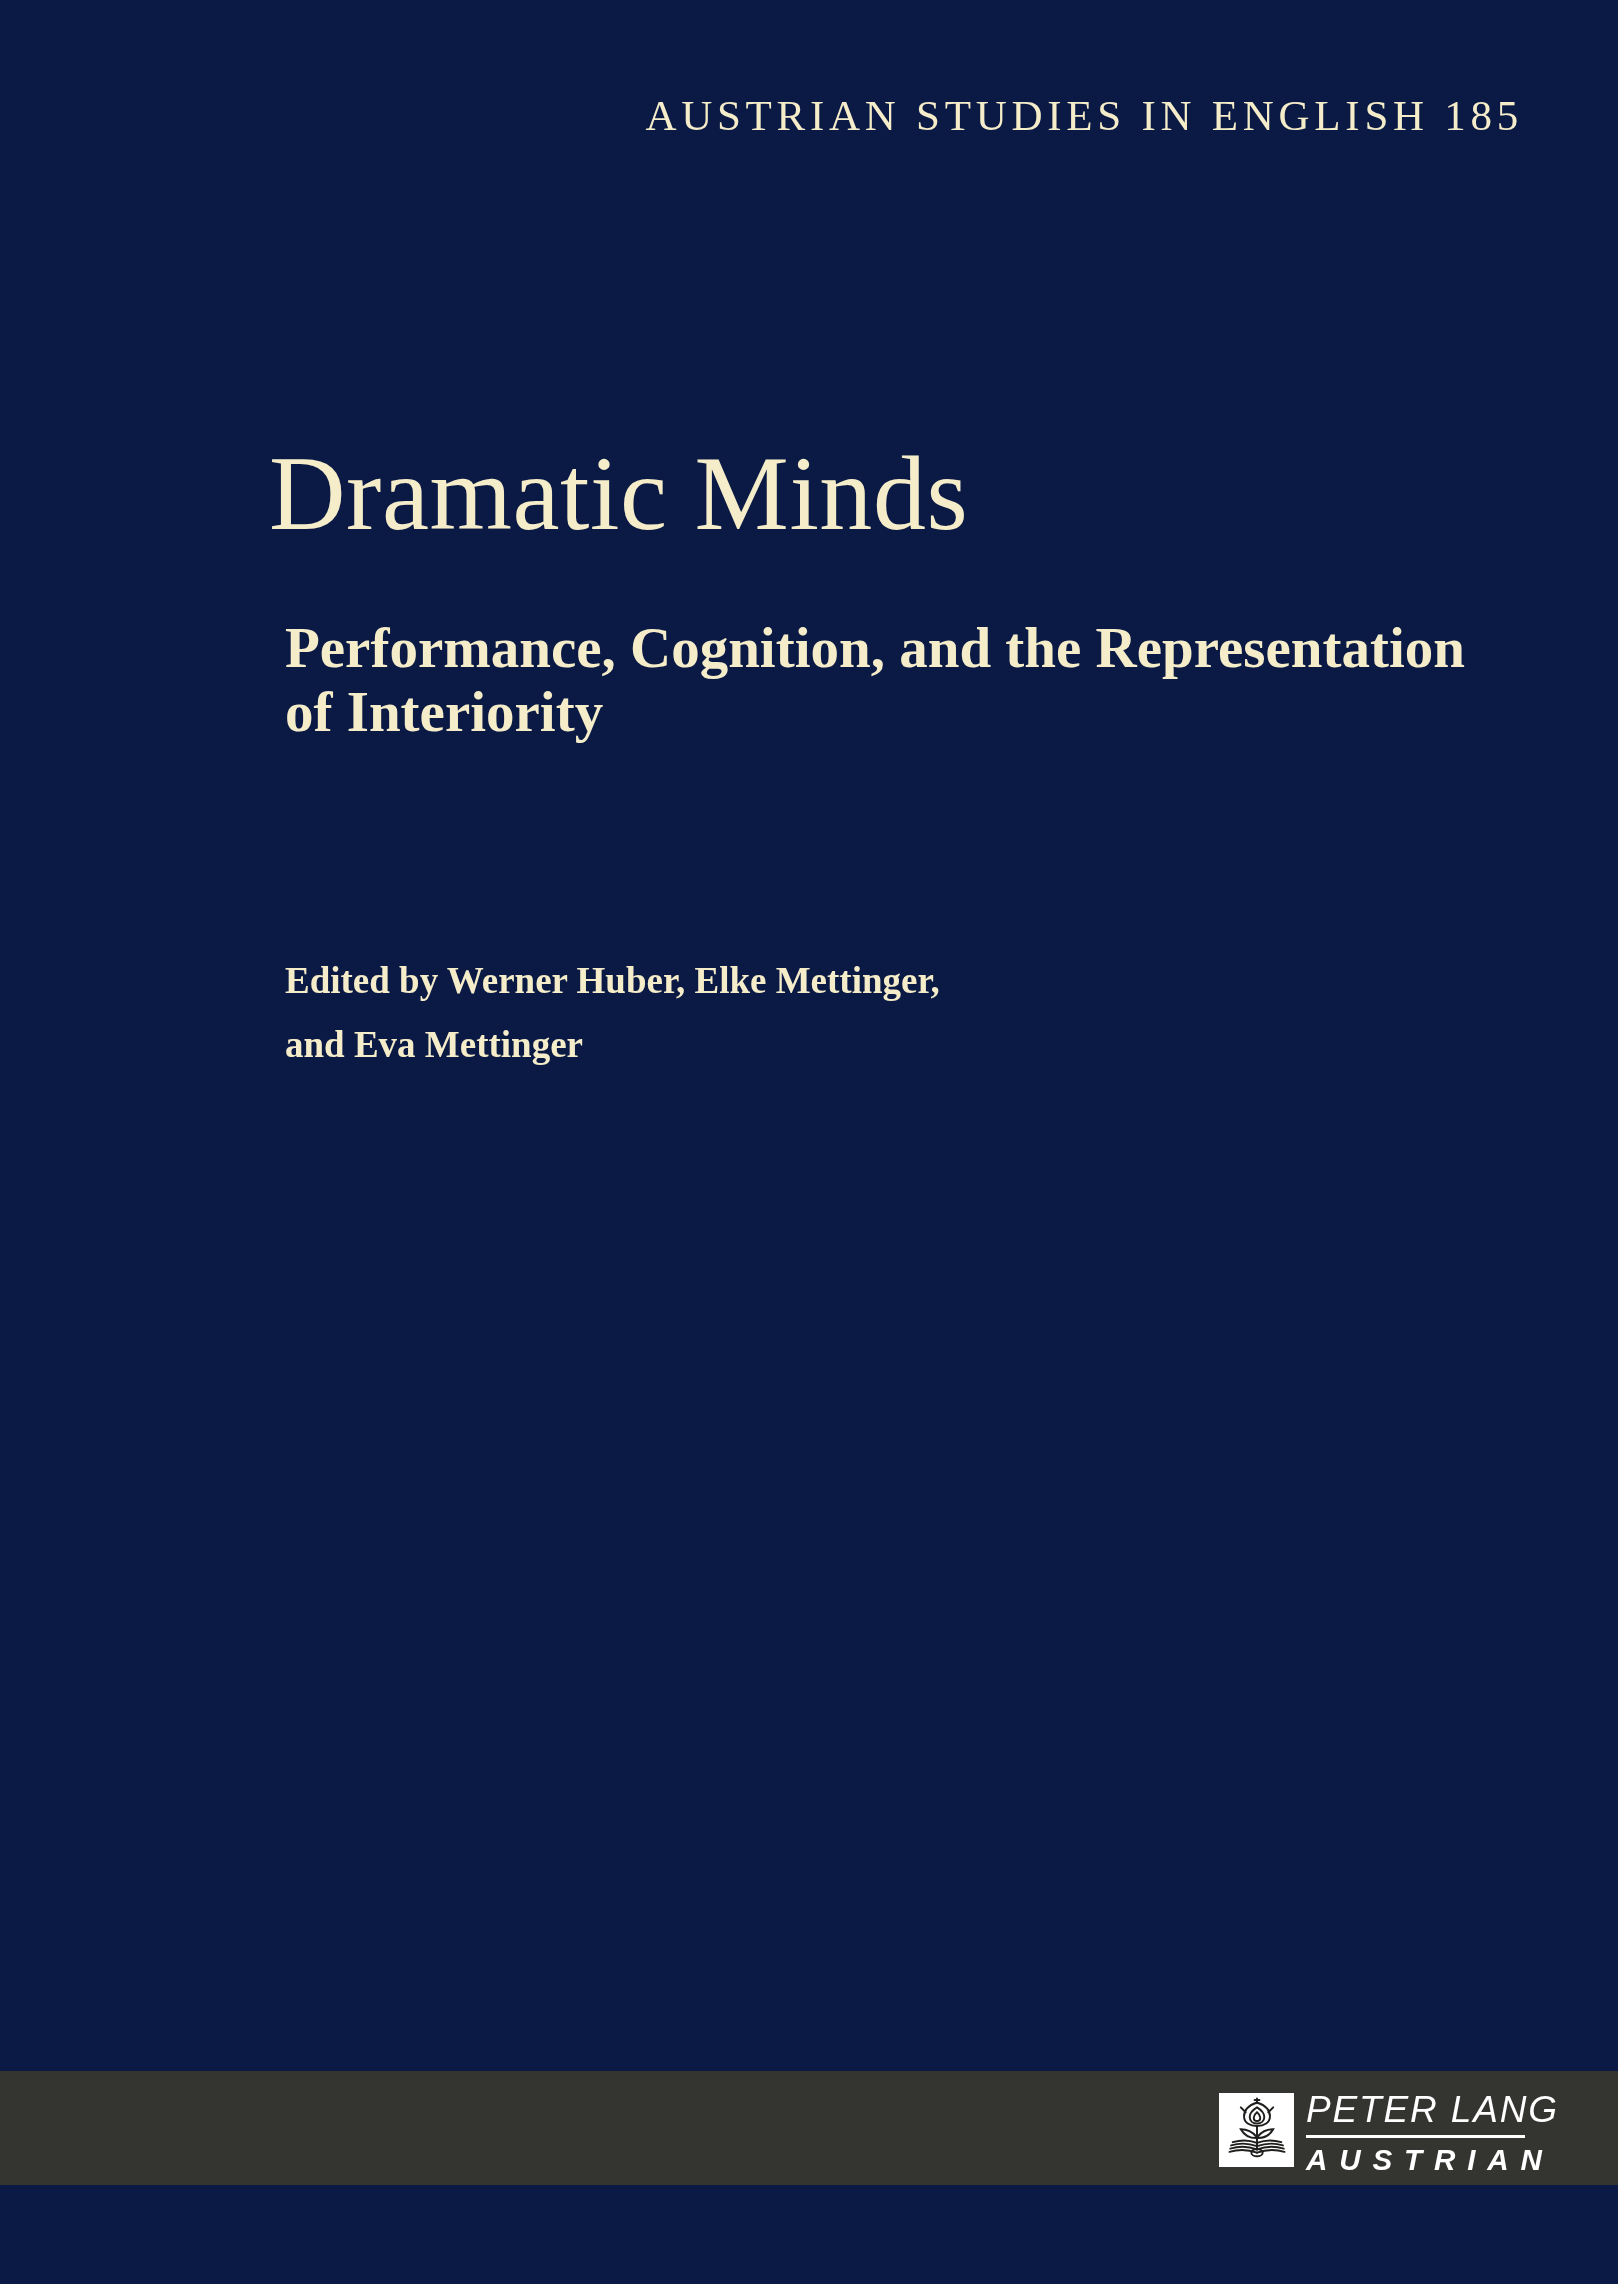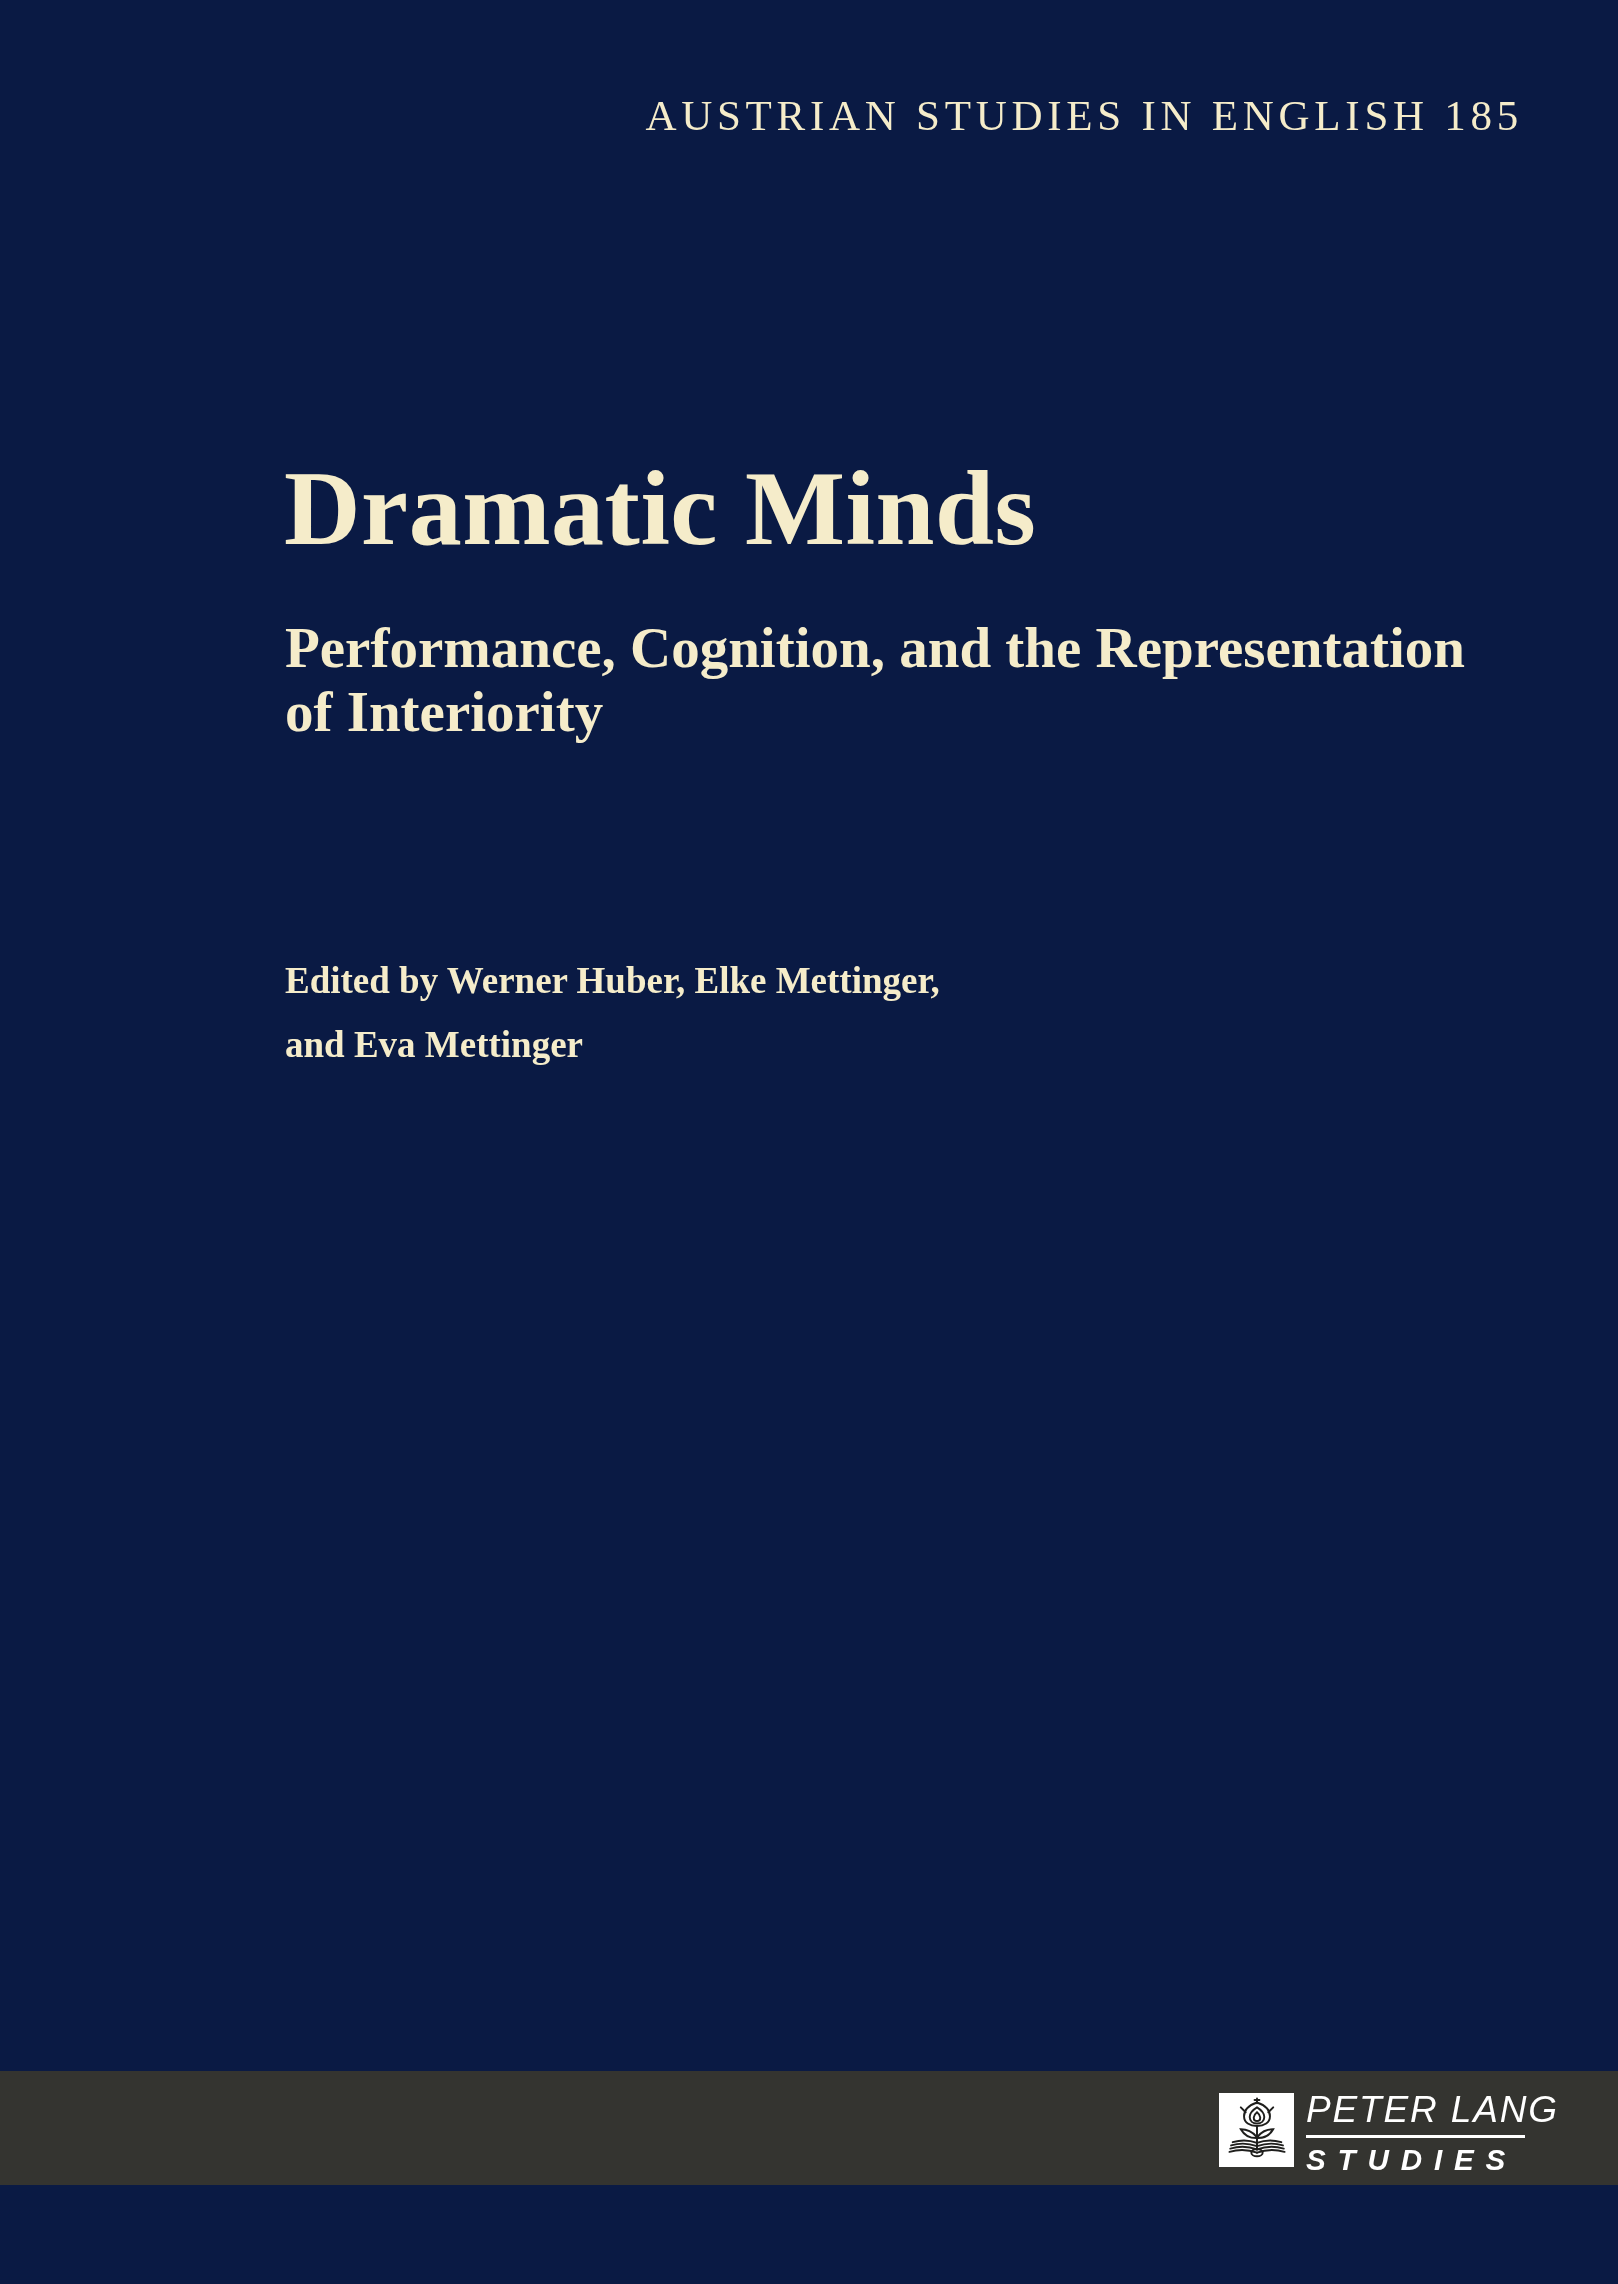--- a/index.html
+++ b/index.html
@@ -22,24 +22,24 @@
     position:absolute;
     top:94px;right:95px;
     color:var(--text-cream);
     font-size:43px;line-height:1;
     letter-spacing:0.11em;
     white-space:nowrap;
   }
   .title{
     position:absolute;
     left:269px;top:441px;
-    margin:15px;
+    margin:0;
     color:var(--text-cream);
     font-size:106px;line-height:1;
-    font-weight:700;
+    font-weight:400;
     letter-spacing:0.005em;
     white-space:nowrap;
   }
   .subtitle{
     position:absolute;
     left:285px;top:616px;
     color:var(--text-cream);
     font-size:57px;line-height:64px;
     font-weight:700;
     white-space:nowrap;
@@ -142,19 +142,19 @@
         <path d="M42 58 C52 54 62 54 72 57"></path>
         <path d="M42 62 C53 58 64 58 74 61"></path>
         <path d="M42 66 C53 62 65 62 75 65"></path>
         <path d="M42 70 C53 66 66 66 76 69"></path>
       </svg>
     </div>
 
     <div class="publisher-text">
       <div class="pl-name">PETER LANG</div>
       <div class="pl-rule"></div>
-      <div class="pl-edition">STUDIES</div>
+      <div class="pl-edition">AUSTRIAN</div>
     </div>
 
   </div>
 
 </div>
 
 
 </body></html>

